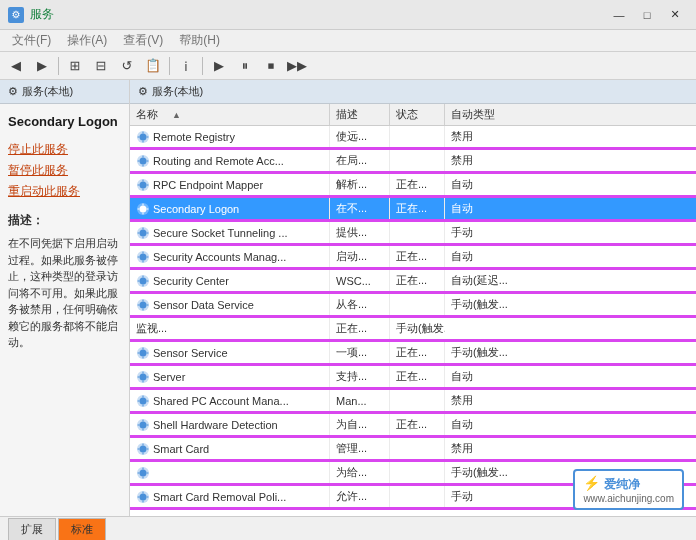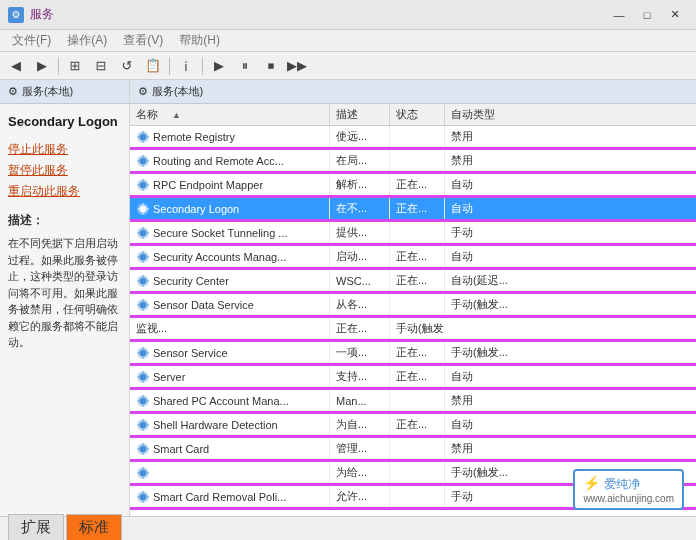--- a/index.html
+++ b/index.html
@@ -34,21 +34,21 @@
       background: #4a90d9;
       border-radius: 2px;
       display: flex;
       align-items: center;
       justify-content: center;
       color: white;
       font-size: 10px;
     }
     .titlebar-title {
       font-size: 12px;
-      color: #701a75;
+      color: #15803d;
     }
     .titlebar-controls {
       display: flex;
       gap: 2px;
     }
     .titlebar-btn {
       width: 26px;
       height: 20px;
       border: none;
       background: #e8e8e8;
@@ -259,21 +259,21 @@
       background: #f0f0f0;
       border-top: 1px solid #ccc;
       padding: 0 8px;
     }
     .tab {
       padding: 3px 12px;
       border: 1px solid #bbb;
       border-bottom: none;
       background: #e0e0e0;
       cursor: pointer;
-      font-size: 15px;
+      font-size: 11px;
       color: #333;
       margin-right: 2px;
     }
     .tab.active {
       background: #f97316;
       border-bottom: 1px solid white;
       margin-bottom: -1px;
     }
 
     
@@ -284,21 +284,21 @@
       background: white;
       border: 2px solid #4a90d9;
       padding: 4px 8px;
       border-radius: 4px;
       font-size: 11px;
       color: #333;
       z-index: 100;
     }
     .watermark-logo {
       color: #4a90d9;
-      font-weight: normal;
+      font-weight: bold;
       font-size: 12px;
     }
     .watermark-url {
       color: #666;
       font-size: 10px;
     }
   </style>
 </head>
 <body>
 

